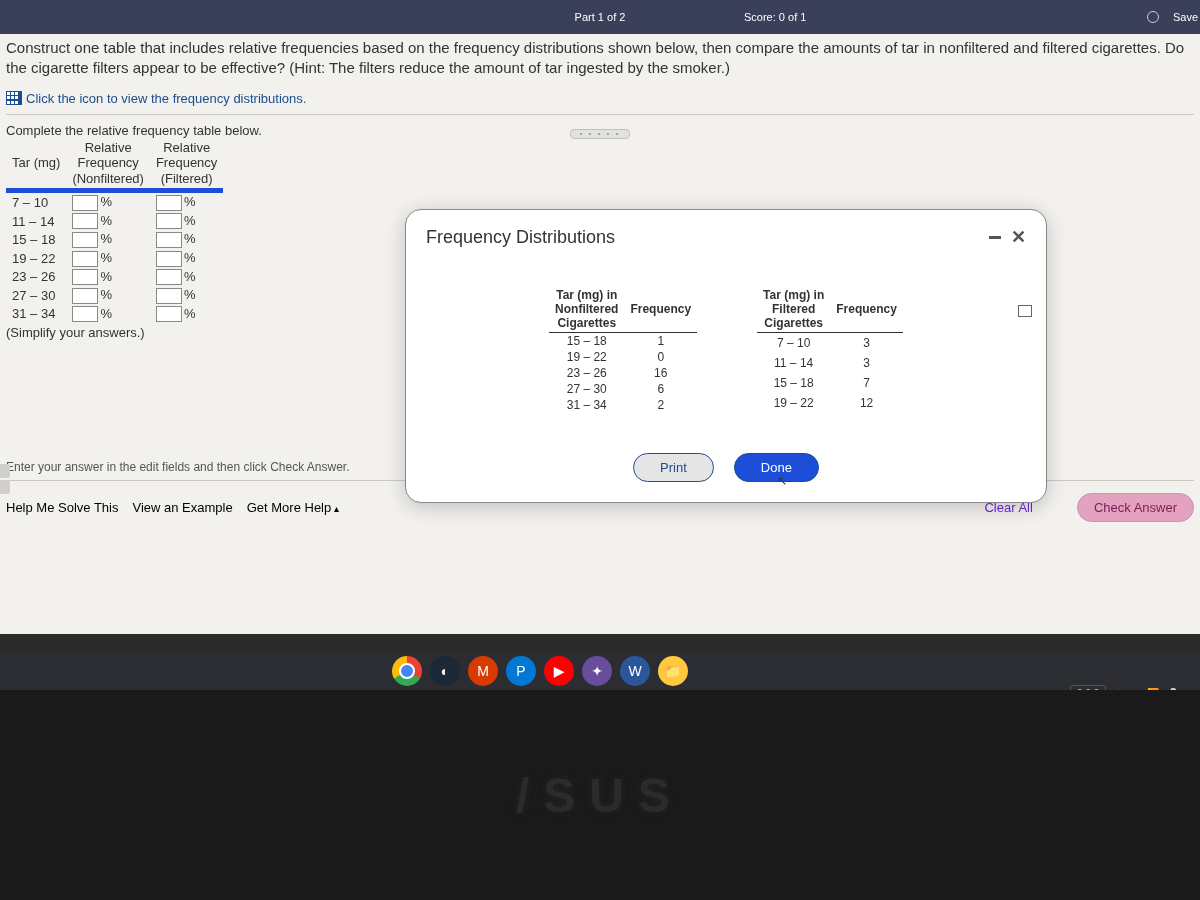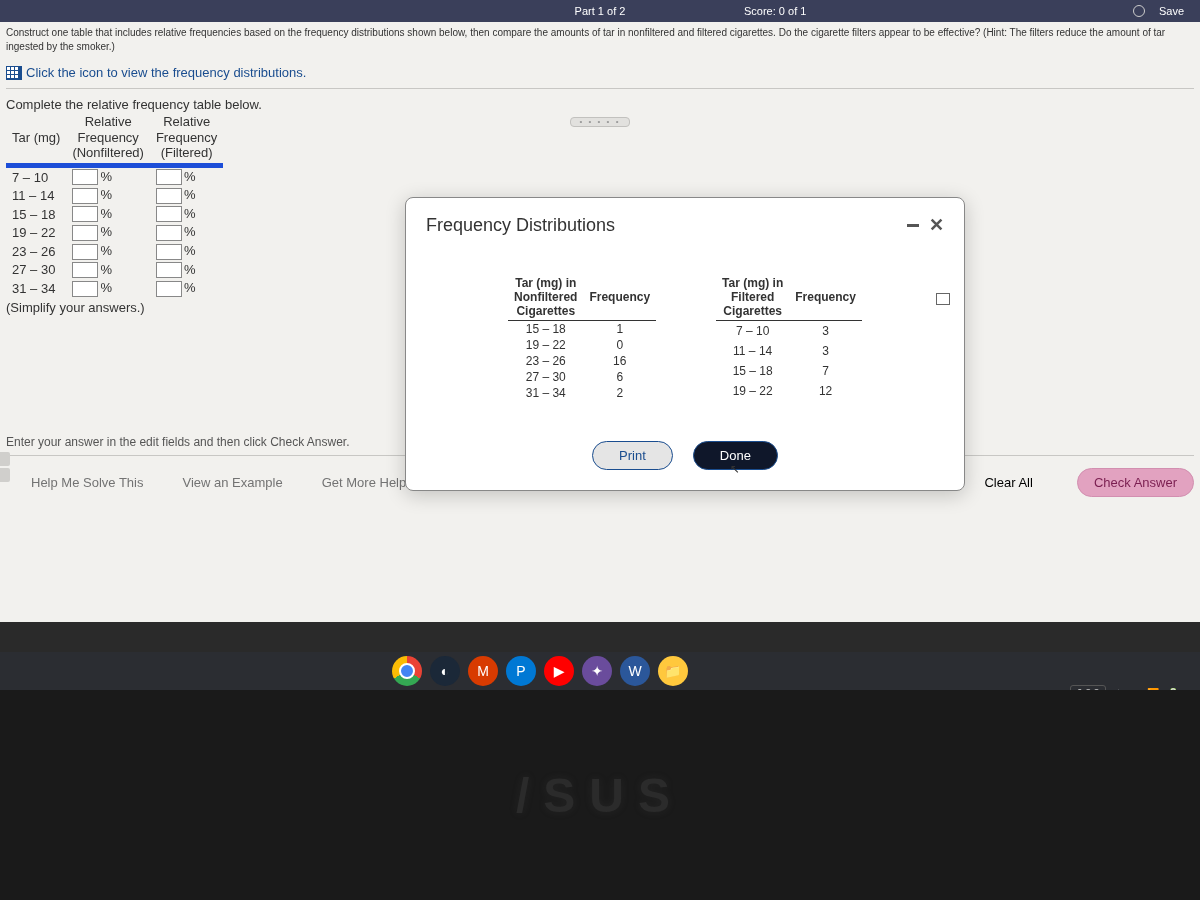--- a/index.html
+++ b/index.html
@@ -7,40 +7,40 @@
     font-family: Arial, Helvetica, sans-serif;
     background: #2a2a2a;
     width: 1200px;
     height: 900px;
     overflow: hidden;
     position: relative;
   }
   .top-bar {
     background: #3a3f5a;
     color: #fff;
-    height: 22px;
+    height: 34px;
     font-size: 11px;
     display: flex;
     align-items: center;
-    padding: 0 16px;
+    padding: 0 2px;
     position: relative;
   }
   .top-bar .center { position:absolute; left:50%; transform:translateX(-50%); }
   .top-bar .score { position:absolute; left:62%; }
   .top-bar .right { margin-left:auto; display:flex; gap:14px; align-items:center;}
   .gear-icon { width:12px; height:12px; border:1px solid #ccc; border-radius:50%; position:relative;}
   .question-area {
     background: #f2f1ee;
     min-height: 600px;
     position: relative;
     padding: 4px 6px 20px 6px;
     font-size: 13px;
     color: #333;
   }
-  .question-text { font-size: 10px; line-height: 1.35; color:#333; }
+  .question-text { font-size: 15px; line-height: 1.35; color:#333; }
   .view-link {
     color: #1a4d8f;
     font-size: 13px;
     display: flex;
     align-items: center;
     gap: 4px;
     margin-top: 12px;
     cursor: pointer;
   }
   .grid-icon {
@@ -76,24 +76,24 @@
     vertical-align:middle;
   }
   .pct { margin-left:2px; }
   .simplify { font-size:13px; margin-top:2px; }
 
   
   .modal {
     position: absolute;
     left: 405px;
     top: 175px;
-    width: 560px;
+    width: 642px;
     background: #fff;
     border: 1px solid #888;
-    border-radius: 8px;
+    border-radius: 16px;
     box-shadow: 0 4px 20px rgba(0,0,0,.2);
     padding: 16px 20px 20px 20px;
   }
   .modal-title-row { display:flex; align-items:center; }
   .modal-title { font-size: 18px; color:#333; flex:1; }
   .modal-close { display:flex; gap:10px; align-items:center; color:#555; cursor:pointer;}
   .close-x { font-size:18px; font-weight:bold; }
   .min-dash { width:12px; height:3px; background:#555; display:inline-block;}
   .data-tables {
     display:flex; gap:60px; justify-content:center;
@@ -106,21 +106,21 @@
   .modal-buttons { display:flex; gap:20px; justify-content:center; margin-top:40px;}
   .pill-btn {
     border:1px solid #1a4d8f;
     background:#e5e5e5;
     color:#1a4d8f;
     padding: 6px 26px;
     border-radius: 18px;
     font-size: 13px;
     cursor:pointer;
   }
-  .pill-btn.primary { background:#0f172a; color:#fff;}
+  .pill-btn.primary { background:#1d4ed8; color:#fff;}
   .cursor-icon {
     position:absolute;
     left: 58%;
     bottom: 14px;
     font-size:12px;
   }
 
   
   .drag-dots {
     position:absolute;
@@ -140,24 +140,24 @@
   }
 
   
   .answer-hint { font-size:12px; color:#555; margin-top: 120px; }
   .action-row {
     display:flex; align-items:center;
     margin-top: 12px;
     gap: 14px;
     font-size:13px;
   }
-  .link-btn { color:#737373; cursor:pointer;margin-left:25px; }
+  .link-btn { color:#000000; cursor:pointer; }
   .link-btn.caret::after { content:" ▴"; font-size:10px;}
   .spacer { flex:1; }
-  .clear-all { color:#000000; cursor:pointer; margin-right: 30px;}
+  .clear-all { color:#6d28d9; cursor:pointer; margin-right: 30px;}
   .check-btn {
     background:#e2a2c0;
     color:#7a1e50;
     border:1px solid #d28fb0;
     padding:6px 16px;
     border-radius:16px;
     font-size:13px;
     cursor:pointer;
   }
   .content-separator { border:none; border-top:1px solid #c8c7c4; margin:6px 0 10px; }

